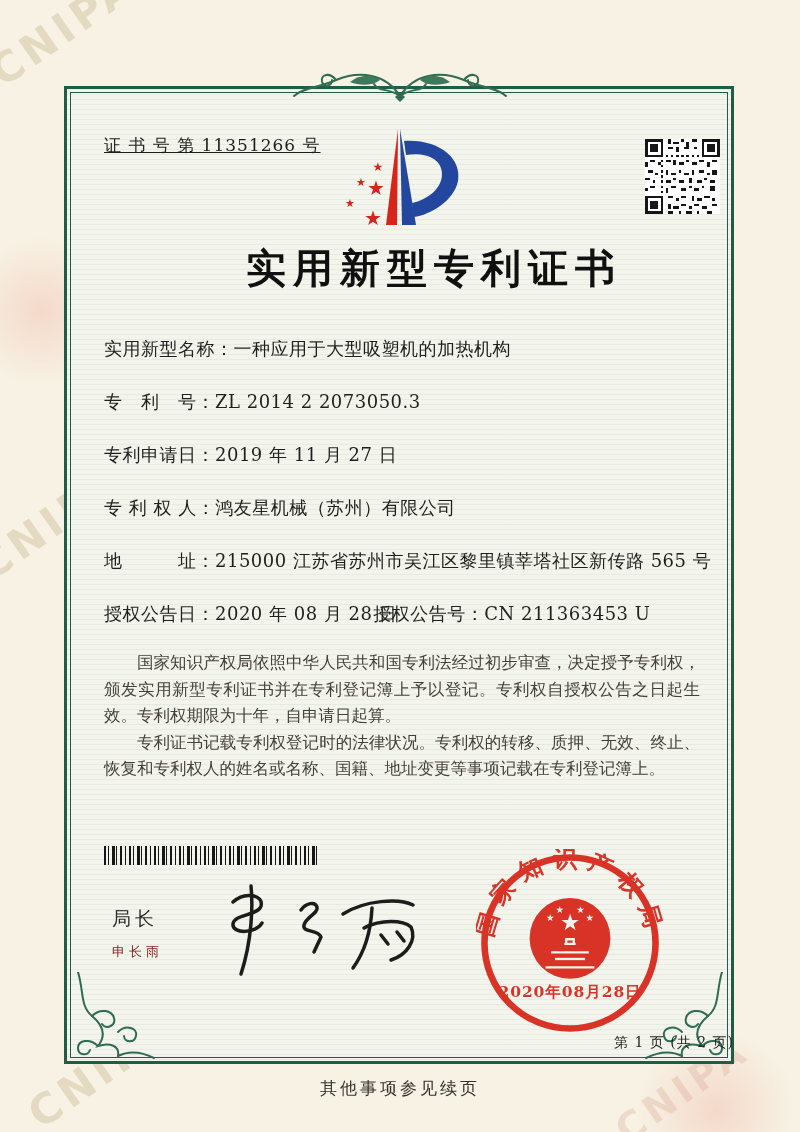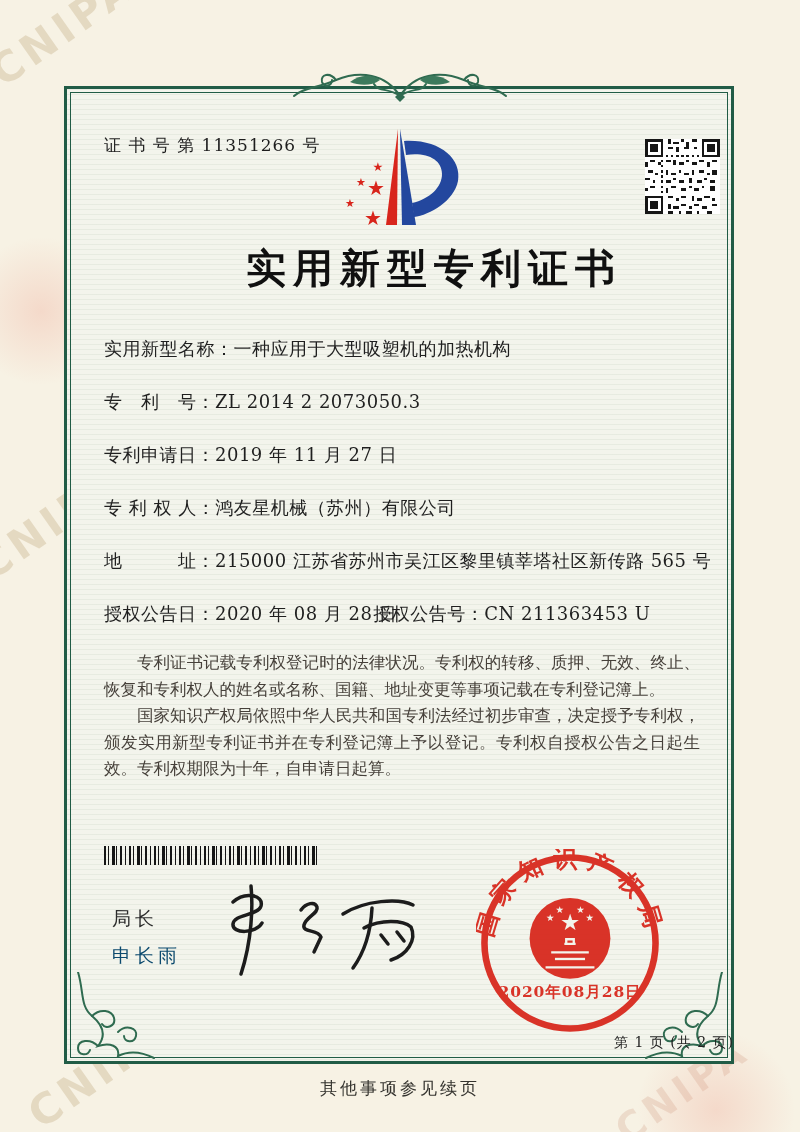--- a/index.html
+++ b/index.html
@@ -29,21 +29,21 @@
   
   .frame{position:absolute;left:64px;top:86px;width:670px;height:978px;
     border:3px solid #215c46;box-sizing:border-box;
     background:repeating-linear-gradient(180deg,rgba(125,155,125,0.10) 0 1px,rgba(0,0,0,0) 1px 5px),#f3f4ec;}
   .frame-inner{position:absolute;inset:3px;border:1px solid #215c46;}
   .orn{position:absolute;pointer-events:none;}
   .orn-top{left:290px;top:56px;width:220px;height:58px;}
   .orn-bl{left:70px;top:972px;width:90px;height:90px;}
   .orn-br{left:640px;top:972px;width:90px;height:90px;transform:scaleX(-1);}
   
-  .cert-no{position:absolute;left:104px;top:134px;font-size:17px;color:#1d1d1d;letter-spacing:1px;}
+  .cert-no{position:absolute;left:104px;top:134px;font-size:17px;color:#1d1d1d;letter-spacing:1px;text-decoration:underline;}
   .logo{position:absolute;left:322px;top:124px;width:156px;height:114px;}
   .qr{position:absolute;left:645px;top:139px;width:75px;height:75px;}
   .title{position:absolute;left:64px;width:740px;top:241px;text-align:center;
     font-size:40px;font-weight:bold;letter-spacing:7px;color:#101010;}
   .fields{position:absolute;left:104px;top:337px;width:596px;}
   .frow{font-size:18px;color:#1f1f1f;margin-bottom:29px;white-space:nowrap;letter-spacing:0.5px;}
   .frow .lbl{display:inline-block;}
   .grant-first{display:inline-block;width:263px;}
   .paras{position:absolute;left:104px;top:650px;width:596px;font-size:16.5px;
     line-height:26.5px;color:#46403a;text-align:justify;}
@@ -51,21 +51,21 @@
   .barcode{position:absolute;left:104px;top:846px;width:214px;height:19px;
     background:repeating-linear-gradient(90deg,
       #161616 0 2px,rgba(0,0,0,0) 2px 4px,
       #161616 4px 5px,rgba(0,0,0,0) 5px 8px,
       #161616 8px 11px,rgba(0,0,0,0) 11px 12px,
       #161616 12px 13px,rgba(0,0,0,0) 13px 16px,
       #161616 16px 18px,rgba(0,0,0,0) 18px 21px,
       #161616 21px 22px,rgba(0,0,0,0) 22px 25px);}
   .signer-title{position:absolute;left:112px;top:906px;font-size:19px;color:#2b2b2b;
     letter-spacing:4px;font-family:Liberation Mono, monospace;}
-  .signer-name{position:absolute;left:112px;top:943px;font-size:19px;color:#0c4a6e;
+  .signer-name{position:absolute;left:112px;top:943px;font-size:13px;color:#7f1d1d;
     letter-spacing:4px;font-family:Liberation Sans, sans-serif;}
   .signature{position:absolute;left:205px;top:878px;width:240px;height:108px;}
   .seal{position:absolute;left:476px;top:849px;width:188px;height:188px;opacity:0.94;}
   .pagenum{position:absolute;left:64px;width:670px;top:1034px;text-align:right;
     font-size:14px;color:#222;letter-spacing:1px;}
   .footer-note{position:absolute;left:0;width:800px;top:1077px;text-align:center;
     font-size:17px;color:#34332e;letter-spacing:3px;}
 </style>
 </head>
 <body>
@@ -182,22 +182,22 @@
   <div class="frow">
     <span class="lbl">地　　　址：</span><span>215000 江苏省苏州市吴江区黎里镇莘塔社区新传路 565 号</span>
   </div>
   <div class="frow">
     <span class="grant-first"><span>授权公告日：</span><span>2020 年 08 月 28 日</span></span>
     <span><span>授权公告号：</span><span>CN 211363453 U</span></span>
   </div>
 </div>
 
 <div class="paras">
+  <p>国家知识产权局依照中华人民共和国专利法经过初步审查，决定授予专利权，颁发实用新型专利证书并在专利登记簿上予以登记。专利权自授权公告之日起生效。专利权期限为十年，自申请日起算。</p>
   <p>专利证书记载专利权登记时的法律状况。专利权的转移、质押、无效、终止、恢复和专利权人的姓名或名称、国籍、地址变更等事项记载在专利登记簿上。</p>
-  <p>国家知识产权局依照中华人民共和国专利法经过初步审查，决定授予专利权，颁发实用新型专利证书并在专利登记簿上予以登记。专利权自授权公告之日起生效。专利权期限为十年，自申请日起算。</p>
 </div>
 
 <div class="barcode"></div>
 
 <div class="signer-title">局长</div>
 <div class="signer-name">申长雨</div>
 
 <svg class="signature" viewBox="0 0 240 108">
   <g stroke="#1c1c1c" fill="none" stroke-width="3.5" stroke-linecap="round" stroke-linejoin="round">
     <path d="M46 8 C48 28 47 62 36 96"></path>

